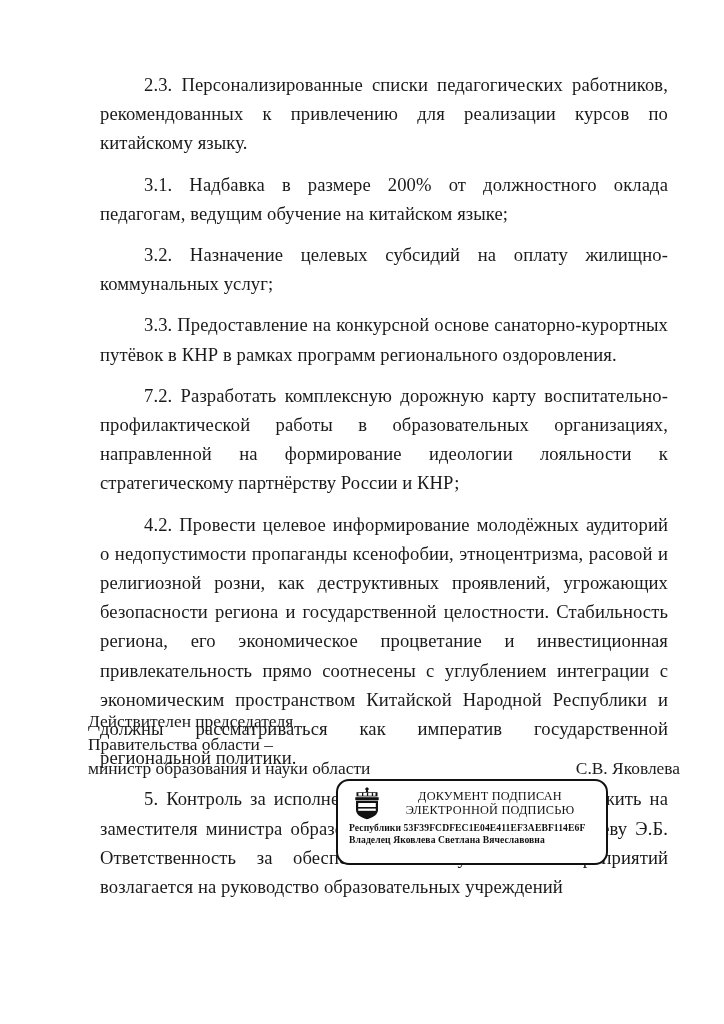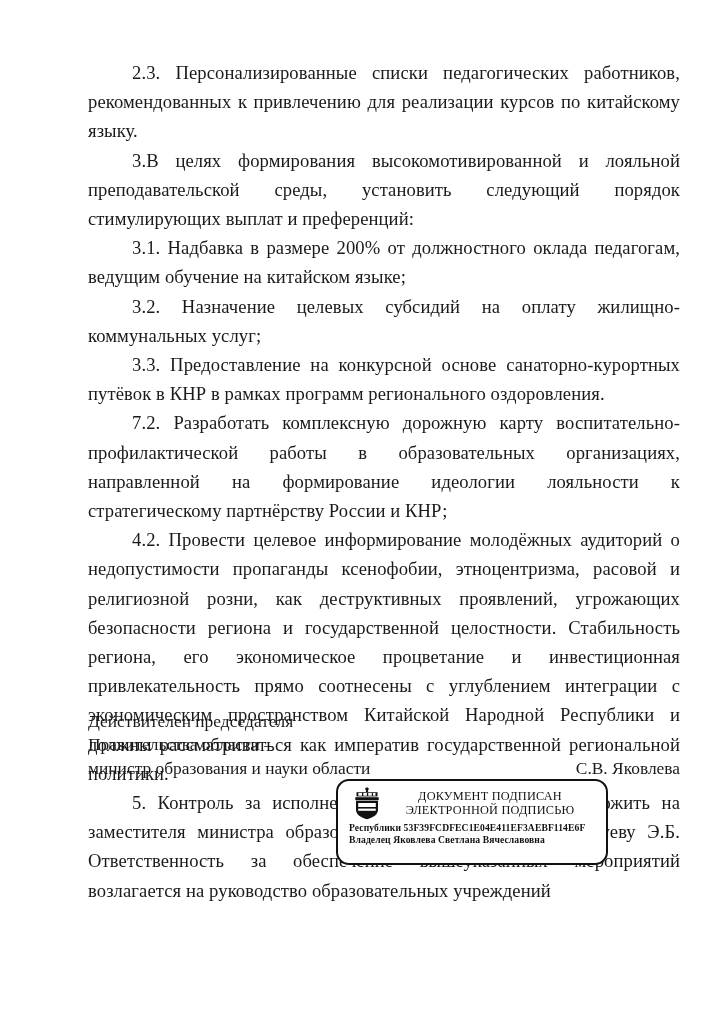--- a/index.html
+++ b/index.html
@@ -16,21 +16,21 @@
     font-family: "Liberation Serif", "DejaVu Serif", serif;
     color: #1a1a1a;
   }
   .body-block {
     position: absolute;
     left: 88px;
     top: 58px;
     width: 592px;
   }
   p.para {
-    margin: 0;
+    margin: 12px;
     text-align: justify;
     text-justify: inter-word;
     text-indent: 44px;
     font-size: 18.6px;
     line-height: 29.2px;
     letter-spacing: 0.1px;
   }
   .sig-block {
     position: absolute;
     left: 88px;
@@ -109,21 +109,20 @@
   .stamp-line.valid .lbl { font-weight: normal; }
   .stamp-line.valid .val { font-weight: normal; }
 </style>
 </head>
 <body>
 
 <div class="page">
 
   <div class="body-block">
     <p class="para">2.3. Персонализированные списки педагогических работников, рекомендованных к привлечению для реализации курсов по китайскому языку.</p>
-    <p class="para">3.В целях формирования высокомотивированной и лояльной преподавательской среды, установить следующий порядок стимулирующих выплат и преференций:</p>
     <p class="para">3.1. Надбавка в размере 200% от должностного оклада педагогам, ведущим обучение на китайском языке;</p>
     <p class="para">3.2. Назначение целевых субсидий на оплату жилищно-коммунальных услуг;</p>
     <p class="para">3.3. Предоставление на конкурсной основе санаторно-курортных путёвок в КНР в рамках программ регионального оздоровления.</p>
     <p class="para">7.2. Разработать комплексную дорожную карту воспитательно-профилактической работы в образовательных организациях, направленной на формирование идеологии лояльности к стратегическому партнёрству России и КНР;</p>
     <p class="para">4.2. Провести целевое информирование молодёжных аудиторий о недопустимости пропаганды ксенофобии, этноцентризма, расовой и религиозной розни, как деструктивных проявлений, угрожающих безопасности региона и государственной целостности. Стабильность региона, его экономическое процветание и инвестиционная привлекательность прямо соотнесены с углублением интеграции с экономическим пространством Китайской Народной Республики и должны рассматриваться как императив государственной региональной политики.</p>
     <p class="para">5. Контроль за исполнением настоящего приказа возложить на заместителя министра образования и науки области Поцелуеву Э.Б. Ответственность за обеспечение вышеуказанных мероприятий возлагается на руководство образовательных учреждений</p>
   </div>
 
   <div class="sig-block">
     <div class="sig-left">Действителен председателя</div>

